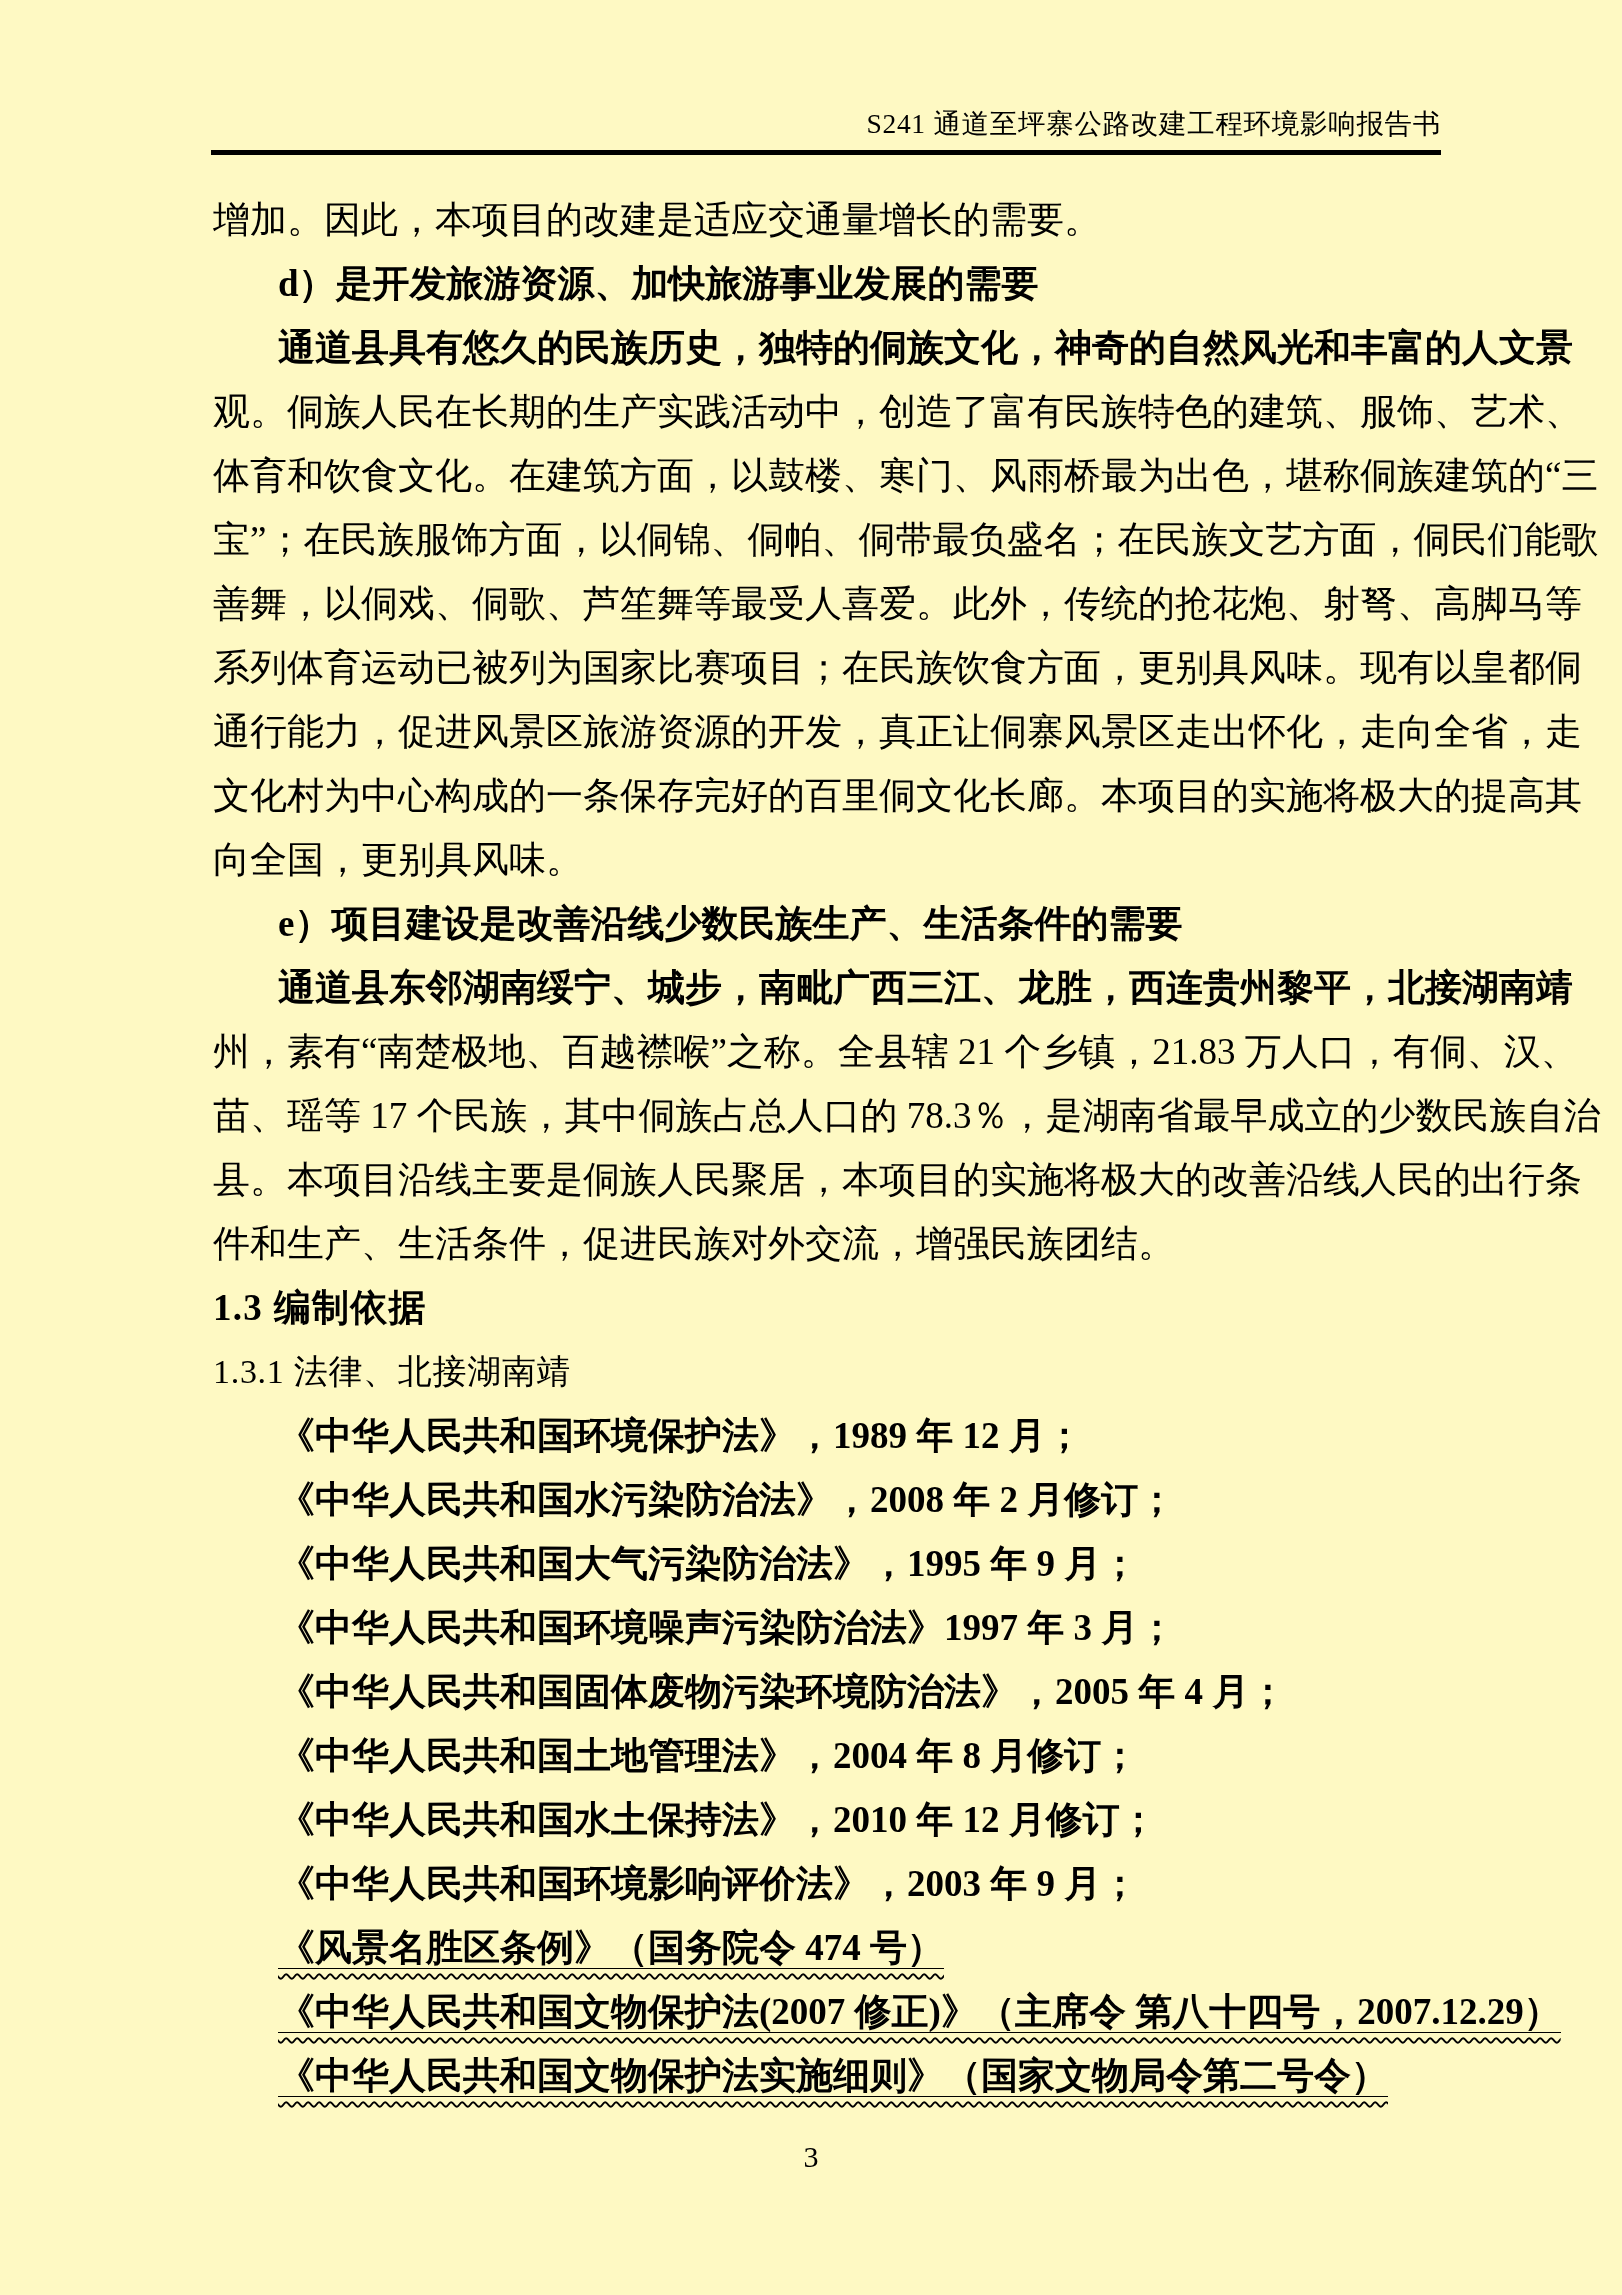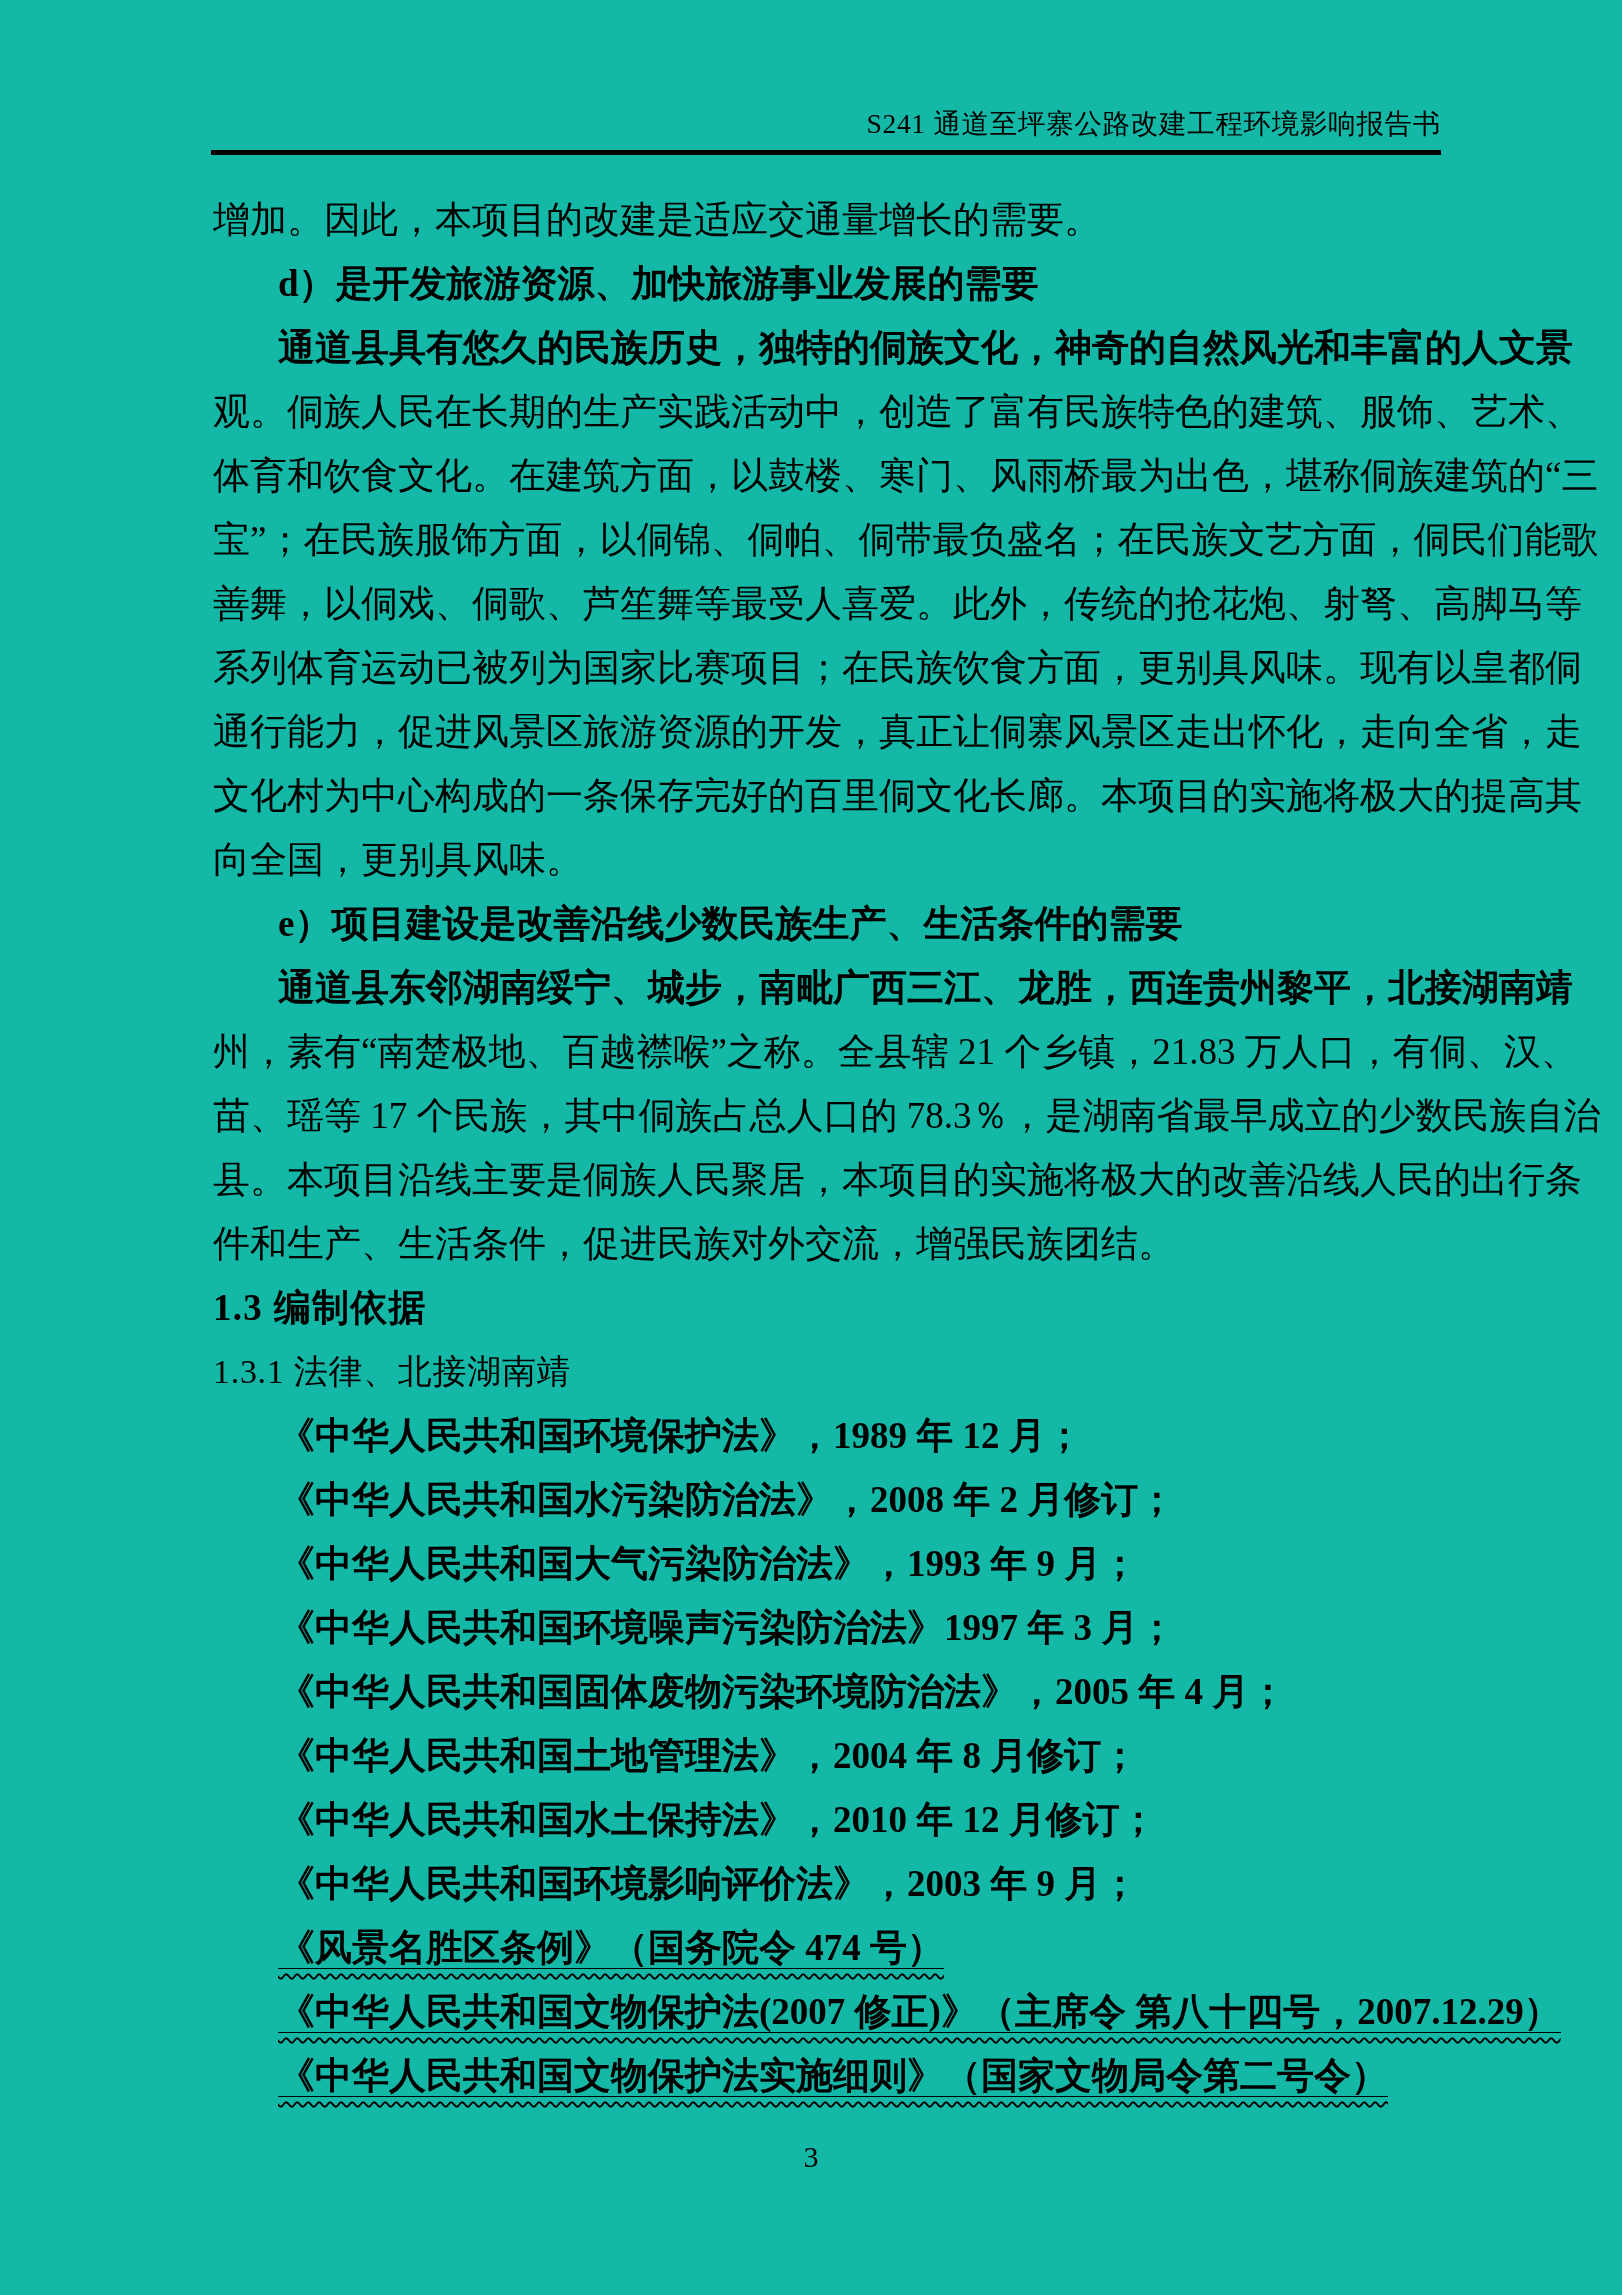--- a/index.html
+++ b/index.html
@@ -1,20 +1,20 @@
 <!DOCTYPE html>
 <html style="font-size:10.5px"><head>
 <meta charset="utf-8">
 <style>
   html,body { margin:0; padding:0; background:#888; }
   .page {
     position:relative;
     width:1622px; height:2295px;
     margin:0 auto;
-    background:#14b8a6;
+    background:#fef9c3;
     font-family:"Liberation Serif","DejaVu Serif",serif;
     color:#000;
     overflow:hidden;
   }
   .header {
     position:absolute;
     top:107px; left:211px; right:181px;
     text-align:right;
     font-size:27.5px;
     line-height:34px;
@@ -81,21 +81,21 @@
       <p class="line indent">e）项目建设是改善沿线少数民族生产、生活条件的需要</p>
       <p class="line indent">通道县东邻湖南绥宁、城步，南毗广西三江、龙胜，西连贵州黎平，北接湖南靖</p>
       <p class="line">州，素有“南楚极地、百越襟喉”之称。全县辖 21 个乡镇，21.83 万人口，有侗、汉、</p>
       <p class="line">苗、瑶等 17 个民族，其中侗族占总人口的 78.3％，是湖南省最早成立的少数民族自治</p>
       <p class="line">县。本项目沿线主要是侗族人民聚居，本项目的实施将极大的改善沿线人民的出行条</p>
       <p class="line">件和生产、生活条件，促进民族对外交流，增强民族团结。</p>
       <p class="line h1">1.3 编制依据</p>
       <p class="line h2">1.3.1  法律、北接湖南靖</p>
       <p class="line indent">《中华人民共和国环境保护法》，1989 年 12 月；</p>
       <p class="line indent">《中华人民共和国水污染防治法》，2008 年 2 月修订；</p>
-      <p class="line indent">《中华人民共和国大气污染防治法》，1993 年 9 月；</p>
+      <p class="line indent">《中华人民共和国大气污染防治法》，1995 年 9 月；</p>
       <p class="line indent">《中华人民共和国环境噪声污染防治法》1997 年 3 月；</p>
       <p class="line indent">《中华人民共和国固体废物污染环境防治法》，2005 年 4 月；</p>
       <p class="line indent">《中华人民共和国土地管理法》，2004 年 8 月修订；</p>
       <p class="line indent">《中华人民共和国水土保持法》，2010 年 12 月修订；</p>
       <p class="line indent">《中华人民共和国环境影响评价法》，2003 年 9 月；</p>
       <p class="line indent"><span class="wavy-text">《风景名胜区条例》（国务院令 474 号）</span></p>
       <p class="line indent"><span class="wavy-text">《中华人民共和国文物保护法(2007 修正)》（主席令 第八十四号，2007.12.29）</span></p>
       <p class="line indent"><span class="wavy-text">《中华人民共和国文物保护法实施细则》（国家文物局令第二号令）</span></p>
     </div>
 

